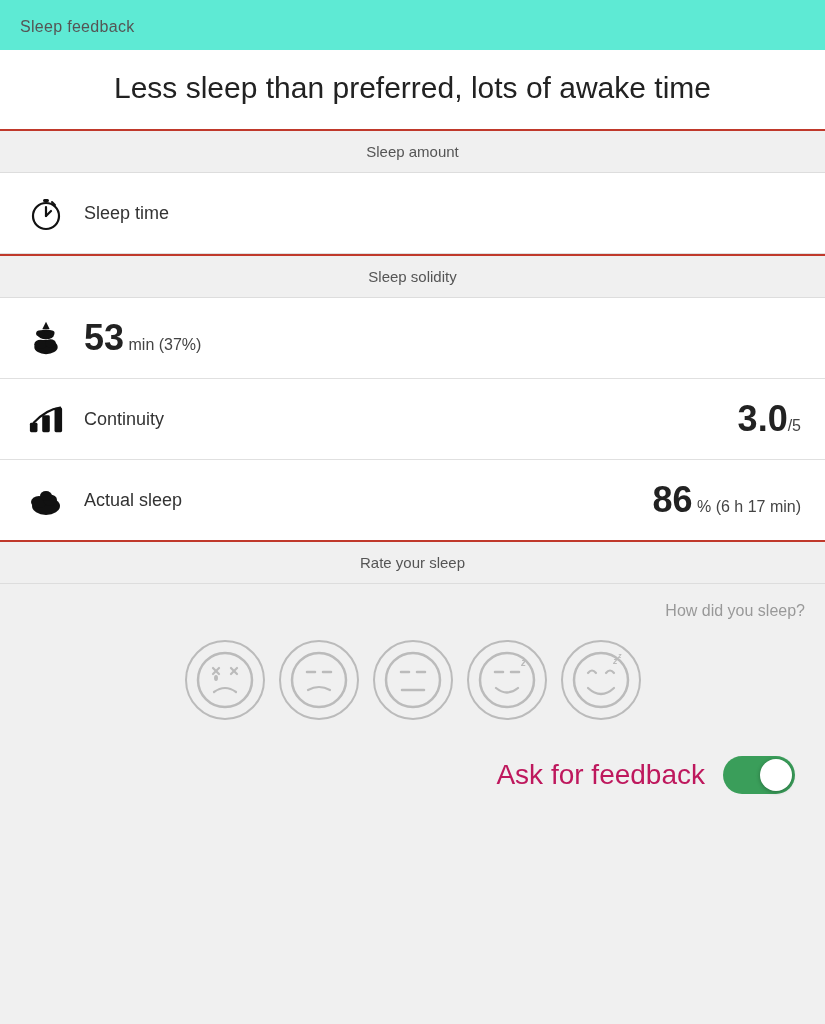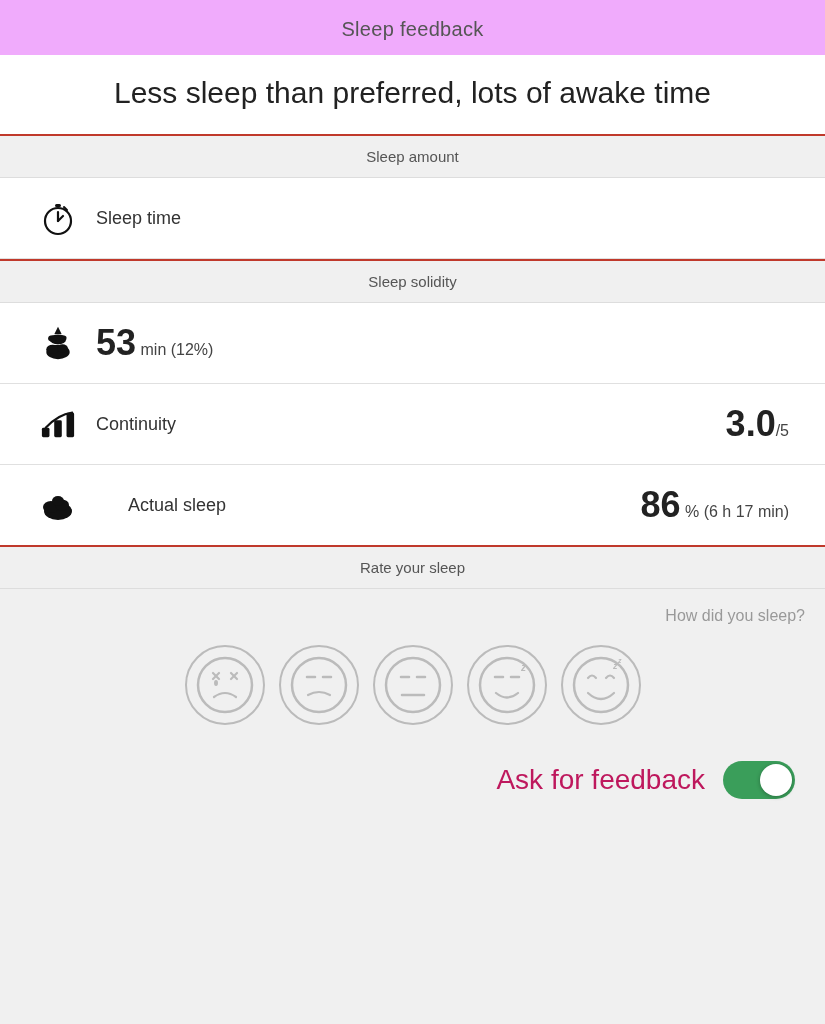--- a/index.html
+++ b/index.html
@@ -6,25 +6,24 @@
 
     body {
       width: 825px;
       min-height: 1024px;
       background: #f0f0f0;
       font-family: -apple-system, BlinkMacSystemFont, 'Helvetica Neue', Arial, sans-serif;
       color: #222;
     }
 
     .page-title {
-      text-align: center;
-      font-size: 20px;
+      font-size: 16px;
       color: #555;
       padding: 18px 20px 14px;
-      background: #f0abfc;
+      background: #5eead4;
       letter-spacing: 0.3px;
     }
 
     .headline {
       text-align: center;
       font-size: 30px;
       font-weight: 400;
       padding: 18px 40px 22px;
       background: #fff;
       line-height: 1.3;
@@ -37,21 +36,21 @@
       color: #555;
       padding: 12px 8px;
       background: #f0f0f0;
       border-bottom: 1px solid #ddd;
     }
 
     .metric-row {
       display: flex;
       align-items: center;
       background: #fff;
-      padding: 18px 36px;
+      padding: 18px 24px;
       border-bottom: 1px solid #e0e0e0;
       min-height: 72px;
     }
 
     .metric-icon {
       width: 44px;
       height: 44px;
       display: flex;
       align-items: center;
       justify-content: center;
@@ -210,42 +209,42 @@
       <ellipse cx="23" cy="26" rx="6" ry="4.5" fill="#111"></ellipse>
 
       <ellipse cx="18" cy="16" rx="9" ry="5.5" fill="#111"></ellipse>
       <ellipse cx="12" cy="15" rx="5" ry="3.5" fill="#111"></ellipse>
       <ellipse cx="23" cy="14.5" rx="4.5" ry="3" fill="#111"></ellipse>
 
       <polygon points="18,2 14,10 22,10" fill="#111"></polygon>
     </svg>
   </div>
   <div class="metric-value">
-    <span class="big-num">53</span><span class="unit secondary"> min (12%)</span>
+    <span class="big-num">53</span><span class="unit secondary"> min (37%)</span>
   </div>
 </div>
 
 <div class="metric-row" style="border-bottom:1px solid #e0e0e0;">
   <div class="metric-icon icon-continuity">
     <svg viewBox="0 0 38 36" fill="none" xmlns="http://www.w3.org/2000/svg">
 
       <rect x="2" y="22" width="8" height="10" rx="1.5" fill="#111"></rect>
       <rect x="15" y="14" width="8" height="18" rx="1.5" fill="#111"></rect>
       <rect x="28" y="6" width="8" height="26" rx="1.5" fill="#111"></rect>
 
       <path d="M6 22 Q19 8 34 6" stroke="#111" stroke-width="2.2" fill="none" stroke-linecap="round"></path>
     </svg>
   </div>
   <div class="metric-label">Continuity</div>
   <div class="metric-value">
     <span class="big-num">3.0</span><span class="unit secondary">/5</span>
   </div>
 </div>
 
-<div class="metric-row section-divider" style="border-bottom:2.5px solid #c0392b;gap:32px;">
+<div class="metric-row section-divider" style="border-bottom:2.5px solid #c0392b;">
   <div class="metric-icon icon-actual-sleep">
     <svg viewBox="0 0 36 36" fill="none" xmlns="http://www.w3.org/2000/svg">
 
       <ellipse cx="18" cy="24" rx="14" ry="9" fill="#111"></ellipse>
       <ellipse cx="11" cy="20" rx="8" ry="6" fill="#111"></ellipse>
       <ellipse cx="22" cy="18" rx="7" ry="5.5" fill="#111"></ellipse>
       <ellipse cx="18" cy="14" rx="6" ry="5" fill="#111"></ellipse>
     </svg>
   </div>
   <div class="metric-label">Actual sleep</div>

